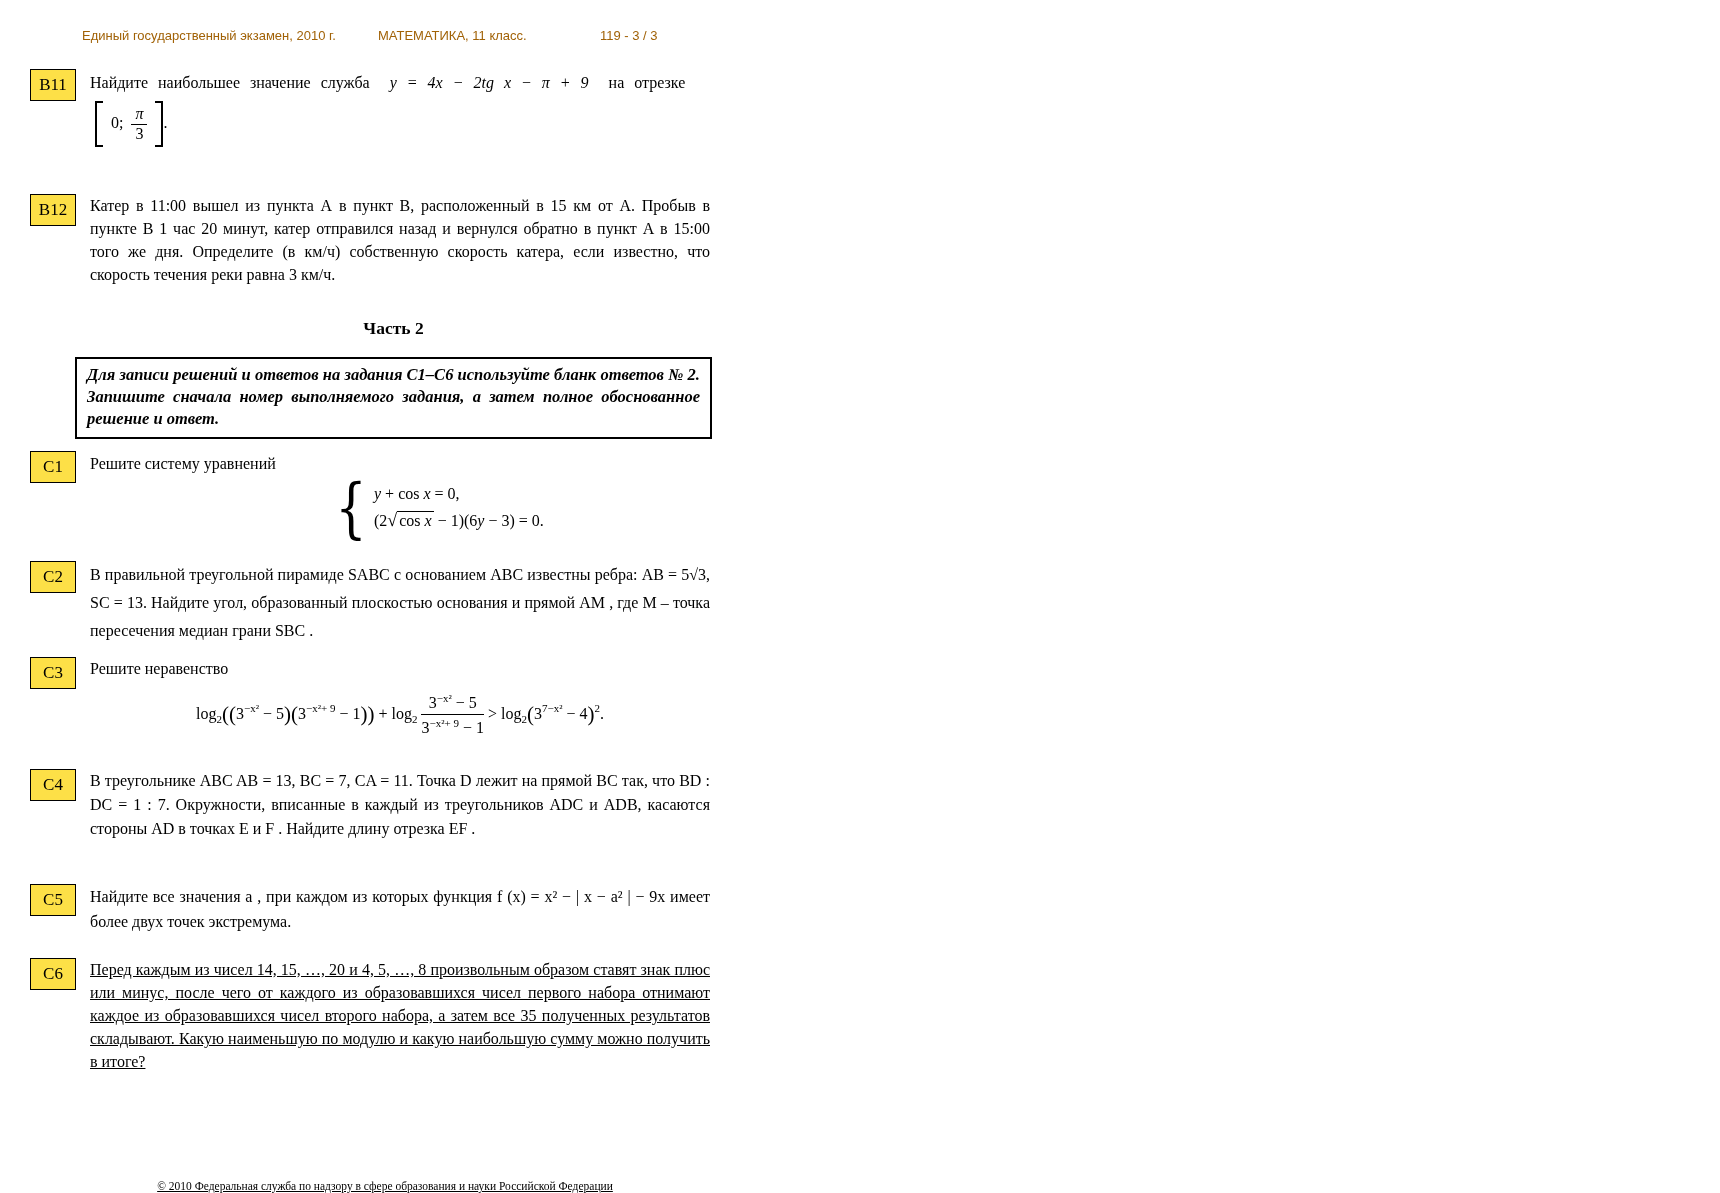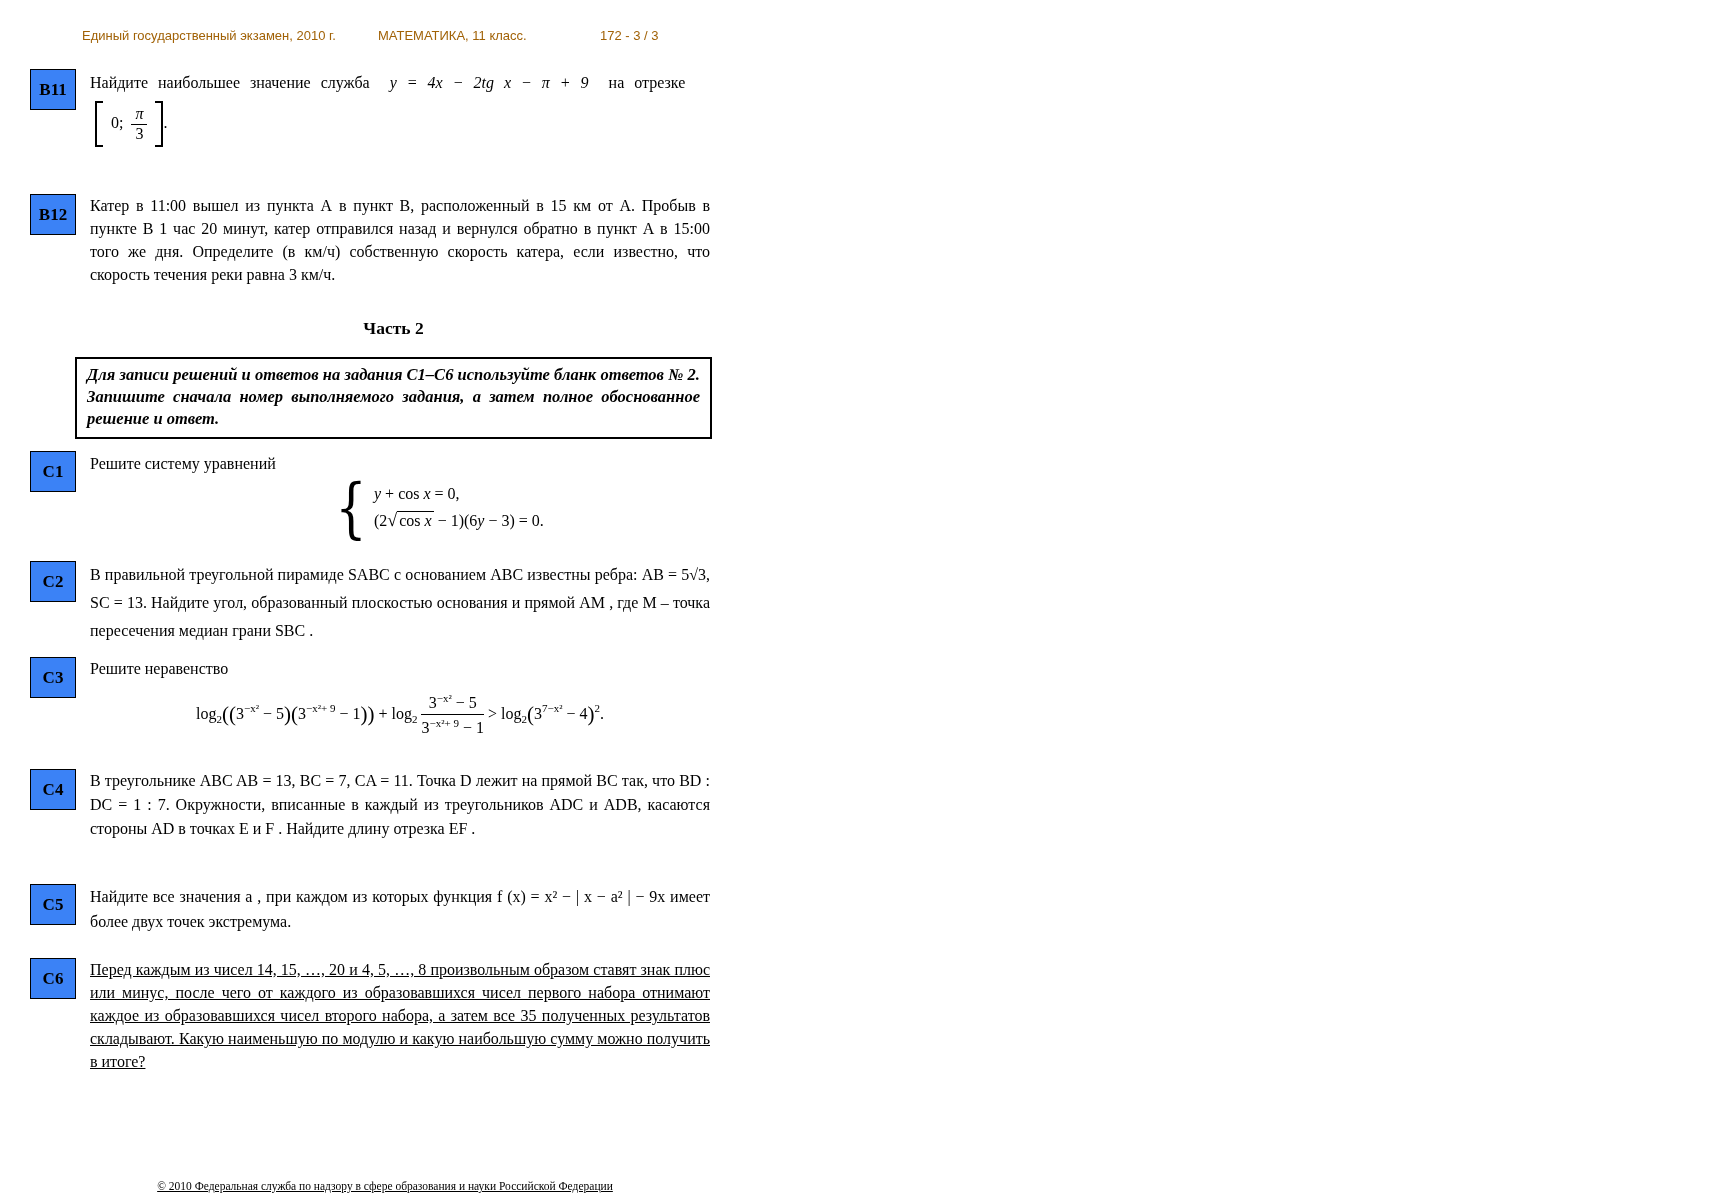--- a/index.html
+++ b/index.html
@@ -6,23 +6,23 @@
   body{
     width:1720px;height:1193px;background:#ffffff;color:#000;
     font-family:"Liberation Serif",serif;
     position:relative;overflow:hidden;
   }
   .abs{position:absolute;}
   
   .hdr{font-family:"Liberation Sans",sans-serif;font-size:13px;color:#a16207;white-space:nowrap;}
   
   .plabel{
-    width:46px;height:41px;border:1.6px solid #000;
+    width:46px;height:32px;border:1.6px solid #000;
     display:flex;align-items:center;justify-content:center;
-    font-weight:bold;font-size:17px;background:#3b82f6;box-sizing:border-box;
+    font-weight:normal;font-size:17px;background:#fde047;box-sizing:border-box;
   }
   
   .ptext{
     left:90px;width:620px;font-size:16px;line-height:23px;
     text-align:justify;text-align-last:left;
   }
   .math{font-style:italic;}
   .nowrapline{white-space:nowrap;}
   
   .part2-title{left:75px;width:637px;text-align:center;font-weight:bold;font-size:17.5px;}
@@ -61,21 +61,21 @@
   
   .footer{left:75px;width:620px;text-align:center;font-size:11.5px;line-height:17px;margin-top:45px;}
   .footer .l1{text-decoration:underline;}
   .footer b{font-weight:bold;}
 </style>
 </head>
 <body>
 
 <div class="abs hdr" style="left:82px;top:28px;">Единый государственный экзамен, 2010 г.</div>
 <div class="abs hdr" style="left:378px;top:28px;">МАТЕМАТИКА, 11 класс.</div>
-<div class="abs hdr" style="left:600px;top:28px;">172 - 3 / 3</div>
+<div class="abs hdr" style="left:600px;top:28px;">119 - 3 / 3</div>
 
 <div class="abs plabel" style="left:30px;top:69px;">B11</div>
 <div class="abs ptext" style="top:71px;word-spacing:6px;">
   <span>Найдите  наибольшее  значение  служба</span>
   <span class="math" style="margin:0 10px;">y = 4x − 2tg x − π + 9</span>
   <span>на  отрезке</span>
 </div>
 <div class="abs ivl" style="left:95px;top:101px;">
   <span class="sqb l"></span><span class="inner"><span>0;</span>&nbsp;
   <span class="frac"><span class="n math">π</span><span class="d">3</span></span></span><span class="sqb r"></span><span>.</span>

